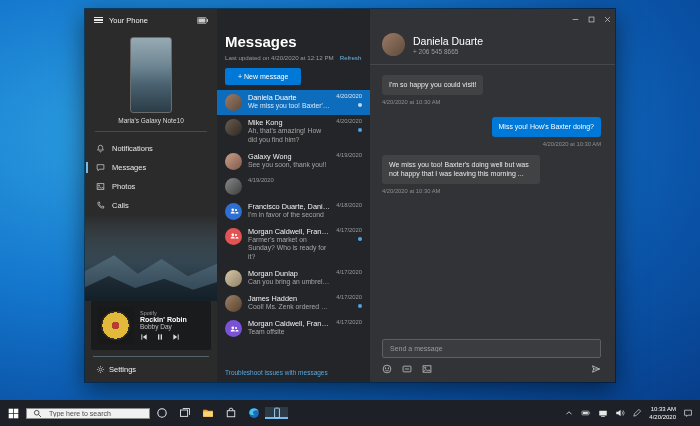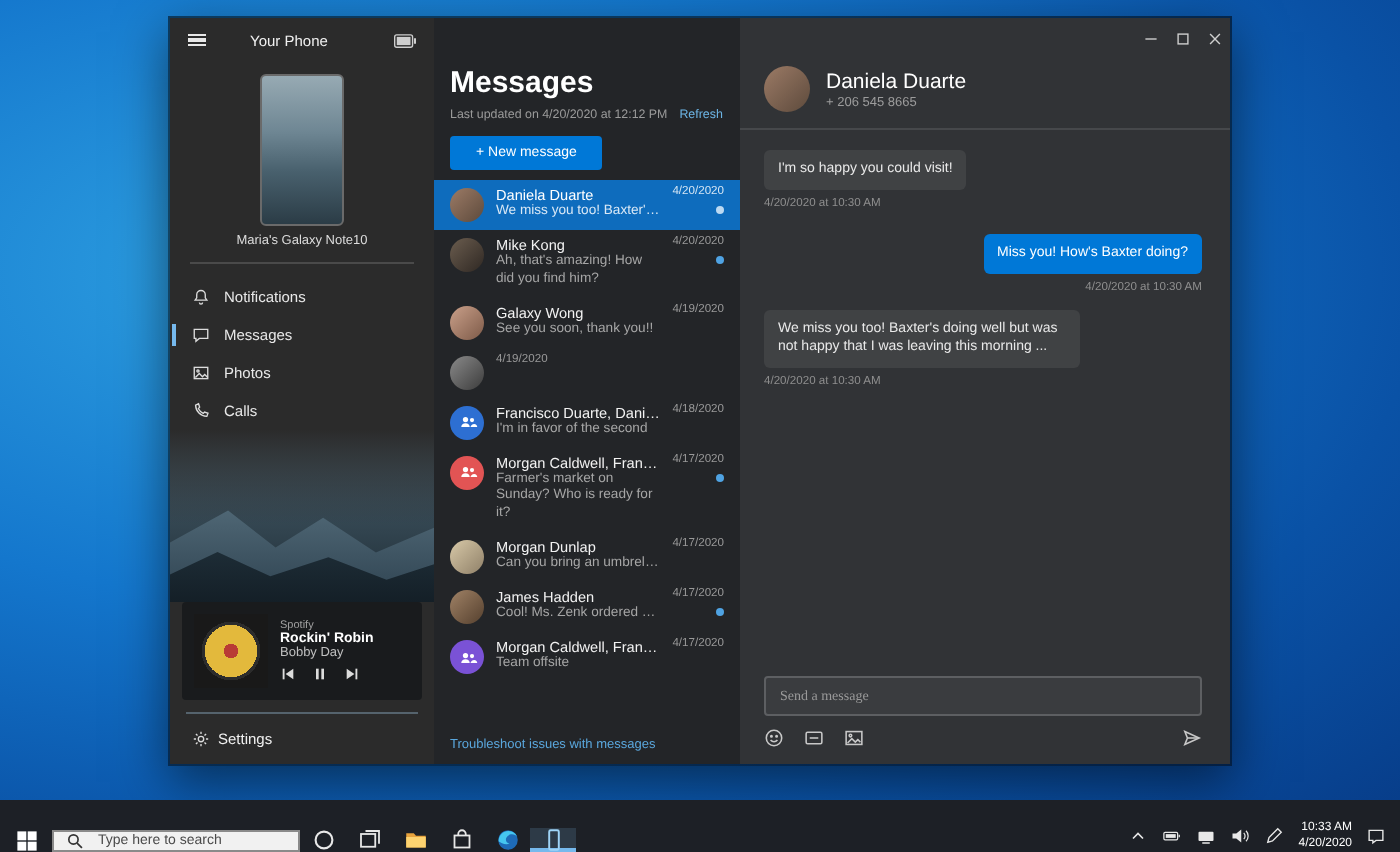--- a/index.html
+++ b/index.html
@@ -11,21 +11,21 @@
   }
   svg{display:block}
   
   .window{
     position:absolute;left:84px;top:8px;width:532px;height:375px;
     display:flex;box-shadow:0 8px 24px rgba(0,0,0,.5);border:1px solid rgba(0,0,0,.55);
     box-sizing:border-box;color:#e8e8e8;
   }
   
   .sidebar{width:132px;background:#2b2b2b;display:flex;flex-direction:column;position:relative;overflow:hidden;flex-shrink:0;}
-  .tb-left{height:22px;display:flex;align-items:center;gap:22px;padding:0 9px;flex-shrink:0;}
+  .tb-left{height:22px;display:flex;align-items:center;gap:6px;padding:0 9px;flex-shrink:0;}
   .app-title{font-size:7.5px;color:#f0f0f0;}
   .tb-battery{margin-left:auto;}
   .hamburger div{width:9px;height:1.2px;background:#e8e8e8;margin:1.6px 0;}
   .phone-thumb{width:40px;height:74px;margin:6px auto 4px;border:1px solid #6a6a6a;border-radius:3px;
     background:linear-gradient(180deg,#97aab3 0%,#6e8693 38%,#49616e 64%,#2b3c46 100%);}
   .device-name{text-align:center;font-size:6.5px;color:#dcdcdc;}
   .side-divider{border:none;border-top:1px solid #4a4a4a;margin:7px 10px;}
   .nav-item{display:flex;align-items:center;gap:7px;padding:5px 11px;font-size:7.5px;color:#e8e8e8;position:relative;cursor:default;}
   .nav-item.selected::before{content:"";position:absolute;left:1px;top:4px;bottom:4px;width:2px;background:#76b9ed;}
   .nav-icon{width:9px;height:9px;flex-shrink:0;}
@@ -77,30 +77,30 @@
   .contact-phone{font-size:6.5px;color:#9c9c9c;margin-top:1px;}
   .chat{flex:1;padding:10px 14px 0 12px;display:flex;flex-direction:column;overflow:hidden;}
   .msg{display:flex;flex-direction:column;max-width:72%;}
   .msg.received{align-self:flex-start;}
   .msg.sent{align-self:flex-end;align-items:flex-end;margin-top:4px;}
   .bubble{padding:5px 7px;border-radius:3px;font-size:7px;line-height:1.4;}
   .msg.received .bubble{background:#404244;color:#e9e9e9;}
   .msg.sent .bubble{background:#0078d7;color:#fff;}
   .msg-time{font-size:5.8px;color:#8f8f8f;margin:4px 0 8px;}
   .compose{padding:6px 14px 8px 12px;}
-  .compose-input{width:100%;box-sizing:border-box;background:#3a3c3f;border:1px solid #5d5f62;color:#ddd;font-size:7px;padding:5px 7px;border-radius:2px;font-family:Liberation Serif, serif;outline:none;}
+  .compose-input{width:100%;box-sizing:border-box;background:#3a3c3f;border:1px solid #5d5f62;color:#ddd;font-size:7px;padding:5px 7px;border-radius:2px;font-family:Liberation Sans, sans-serif;outline:none;}
   .compose-input::placeholder{color:#9a9a9a;}
   .compose-icons{display:flex;gap:10px;margin-top:6px;align-items:center;}
   .compose-icons span{width:10px;height:10px;cursor:pointer;}
   .send-wrap{margin-left:auto;}
   
   .window-controls{position:absolute;top:0;right:0;height:20px;display:flex;z-index:5;}
   .wc-btn{width:16px;height:20px;display:flex;align-items:center;justify-content:center;cursor:pointer;}
   
-  .taskbar{position:absolute;left:0;bottom:0;width:700px;height:26px;background:#1d2026;display:flex;align-items:flex-end;z-index:10;}
+  .taskbar{position:absolute;left:0;bottom:0;width:700px;height:26px;background:#1d2026;display:flex;align-items:center;z-index:10;}
   .start-btn{width:26px;display:flex;align-items:center;justify-content:center;cursor:pointer;}
   .search-box{width:124px;background:#f1f1f1;border:1px solid #8a8a8a;box-sizing:border-box;display:flex;align-items:center;gap:5px;padding:0 6px;cursor:text;}
   .search-box input{border:none;background:transparent;font-size:7px;color:#333;width:100%;outline:none;font-family:inherit;}
   .search-box input::placeholder{color:#4a4a4a;}
   .tb-apps{display:flex;}
   .tb-icon{width:23px;display:flex;align-items:center;justify-content:center;cursor:pointer;}
   .tb-icon.active{background:#2d3a47;box-shadow:inset 0 -2px 0 #76b9ed;}
   .tb-icon svg{width:12px;height:12px;}
   .tray{margin-left:auto;display:flex;align-items:center;gap:7px;padding:0 7px;}
   .tray-ic{width:10px;height:10px;cursor:pointer;}

